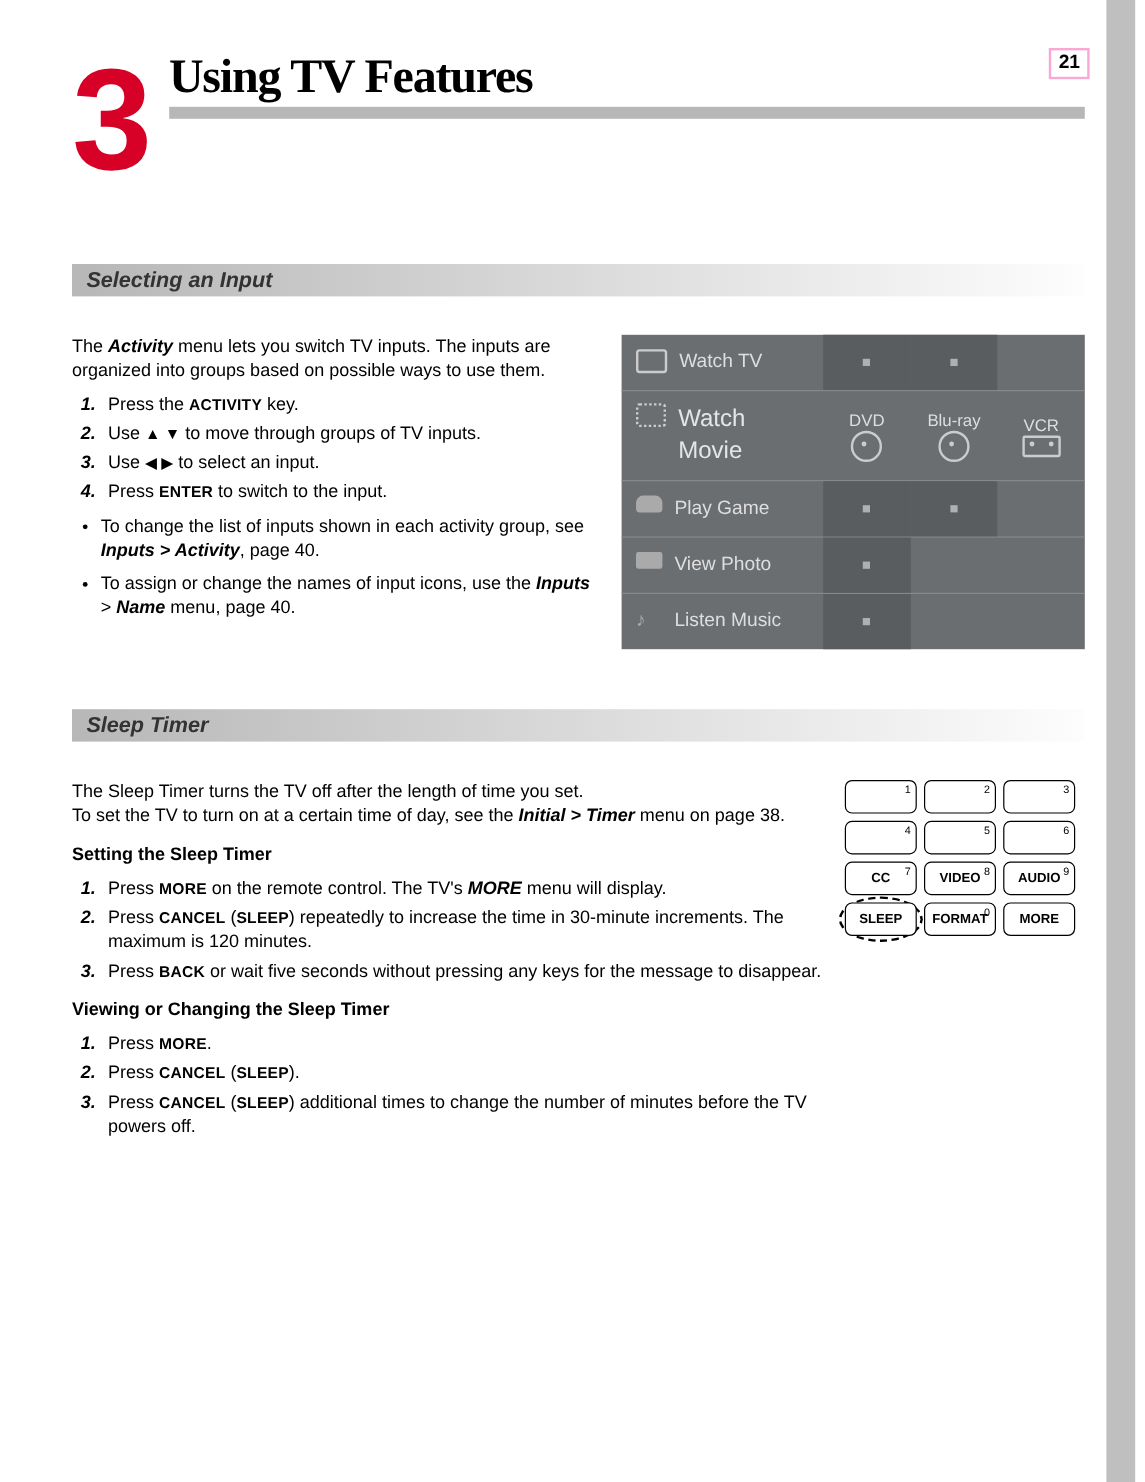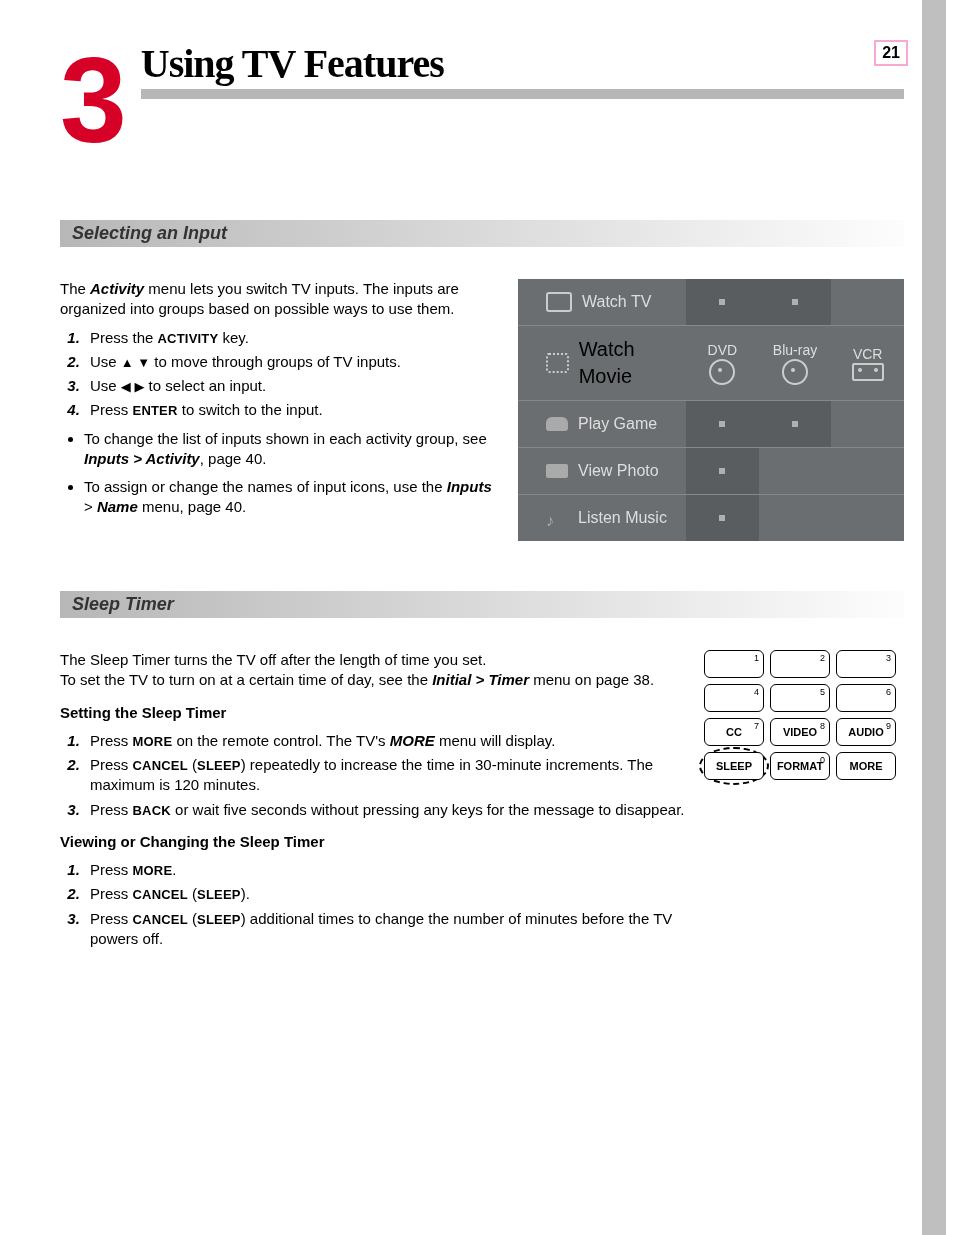--- a/index.html
+++ b/index.html
@@ -19,25 +19,25 @@
   .right { }
   ol.num { padding-left:24px; margin:8px 0; }
   ol.num li { padding-left:6px; margin-bottom:4px; }
   ol.num li::marker { font-weight:bold; font-style:italic; color:#000; }
   ul.bul { padding-left:24px; margin:4px 0; }
   ul.bul li { margin-bottom:8px; }
   b.sm { font-family: Arial, sans-serif; font-size:13px; letter-spacing:0.2px; }
   .kbd-arrow { font-size:13px; }
   .fig-menu { width:386px; background:#6b6e71; color:#dedede; font-size:16px; }
   .fig-menu .row { display:flex; align-items:center; border-bottom:1px solid #888; }
-  .fig-menu .lab { display:flex; align-items:center; gap:10px; width:168px; padding:10px 10px 10px 28px; box-sizing:border-box; }
+  .fig-menu .lab { display:flex; gap:10px; width:168px; padding:10px 10px 10px 12px; box-sizing:border-box; }
   .fig-menu .cells { display:flex; flex:1; }
   .fig-menu .cell { flex:1; text-align:center; padding:4px 0; font-size:14px; display:flex; flex-direction:column; align-items:center; justify-content:center; min-height:46px; box-sizing:border-box; }
   .fig-menu .cell.hl { background:#5a5d60; }
-  .midrow .lab { font-size:20px; color:#000000; }
+  .midrow .lab { font-size:20px; color:#e5e5e5; }
   .ico { width:22px; height:16px; border:2px solid #ccc; border-radius:3px; display:inline-block; }
   .ico.game { border:none; width:22px; height:14px; background:#aaa; border-radius:6px 6px 3px 3px; }
   .ico.photo { border:none; width:22px; height:14px; background:#aaa; border-radius:2px; }
   .ico.music { border:none; color:#aaa; font-size:16px; }
   .disc { width:22px; height:22px; border:2px solid #ccc; border-radius:50%; display:inline-block; position:relative; }
   .disc::after { content:""; position:absolute; left:7px; top:7px; width:4px; height:4px; background:#ccc; border-radius:50%; }
   .vcr-ico { width:28px; height:14px; border:2px solid #ccc; border-radius:2px; display:inline-block; position:relative; }
   .vcr-ico::before, .vcr-ico::after { content:""; position:absolute; top:3px; width:4px; height:4px; background:#ccc; border-radius:50%; }
   .vcr-ico::before { left:4px; } .vcr-ico::after { right:4px; }
   .sq { width:6px; height:6px; background:#b0b0b0; display:inline-block; }

